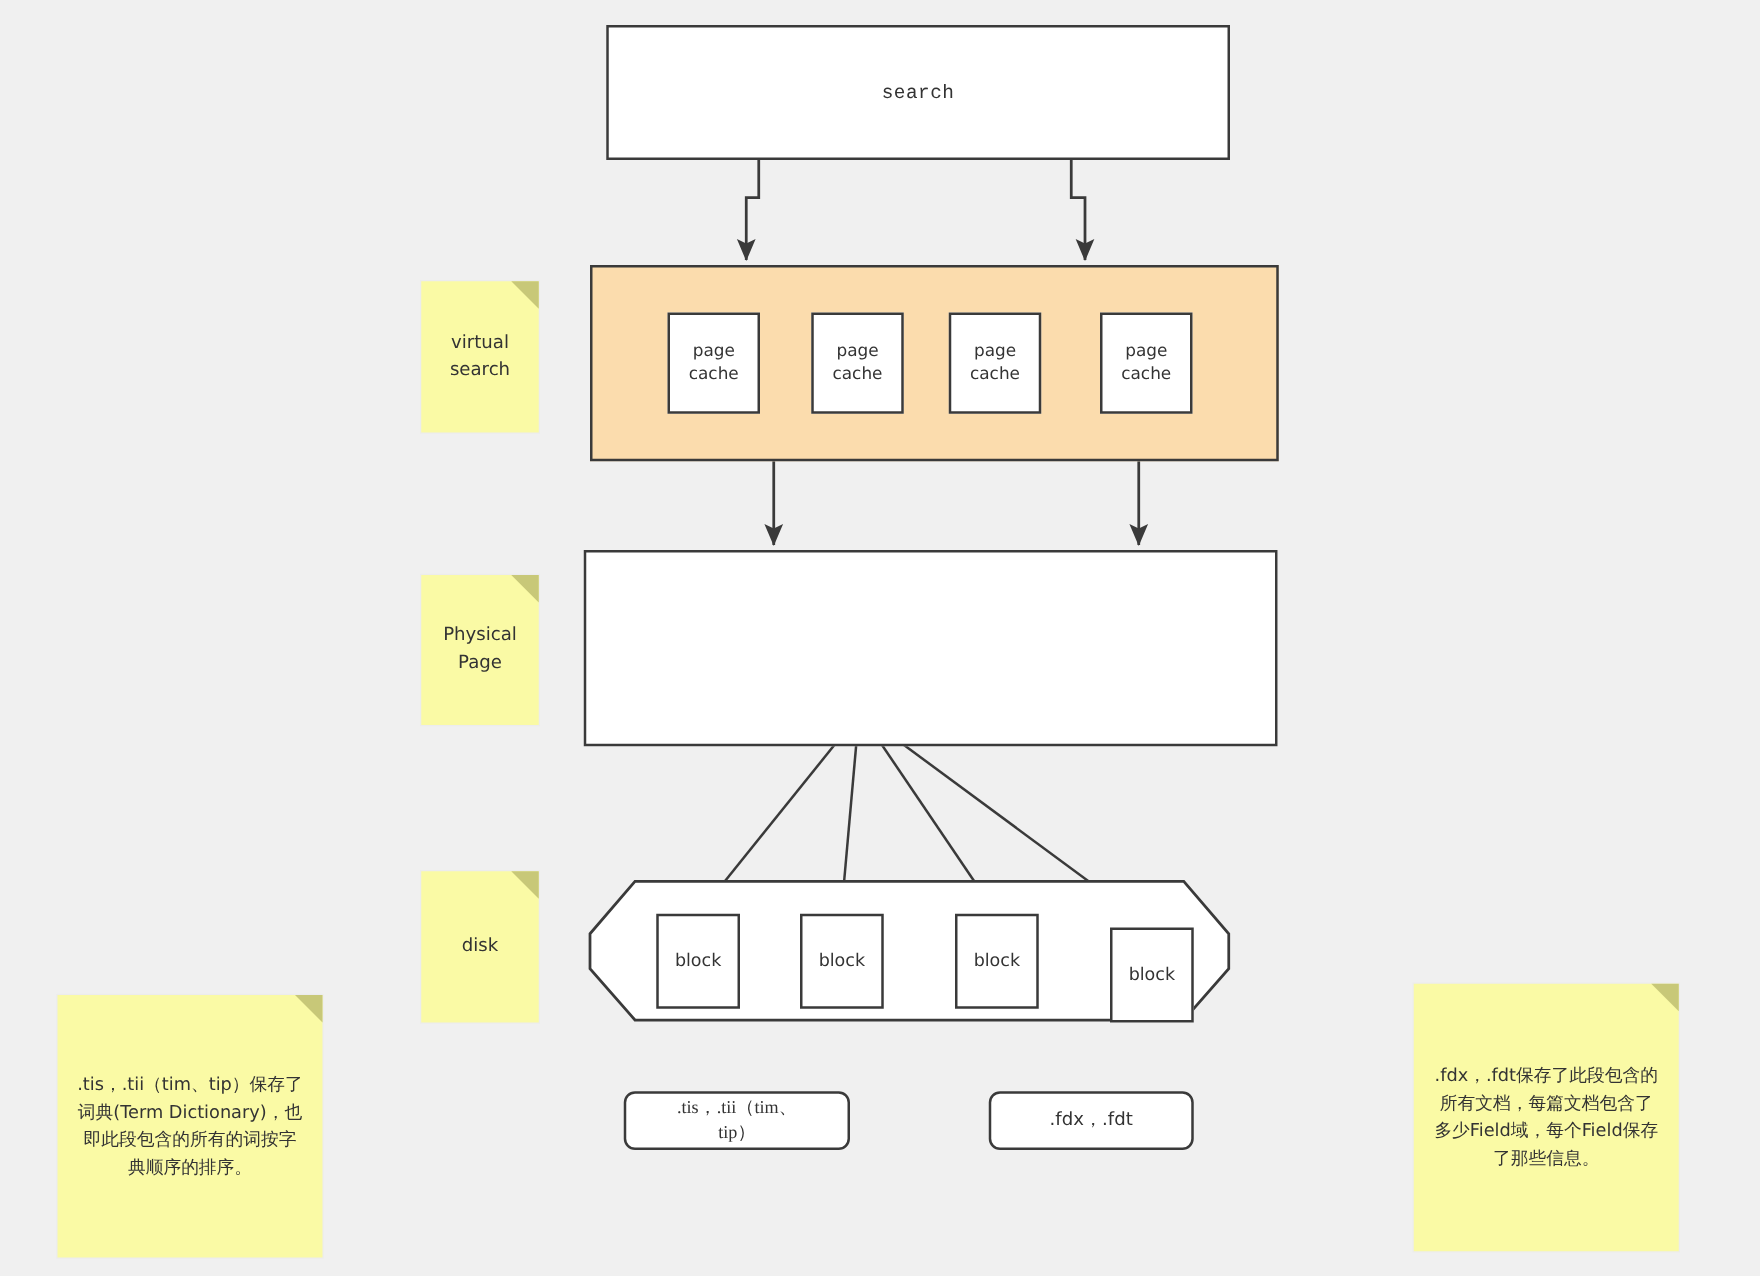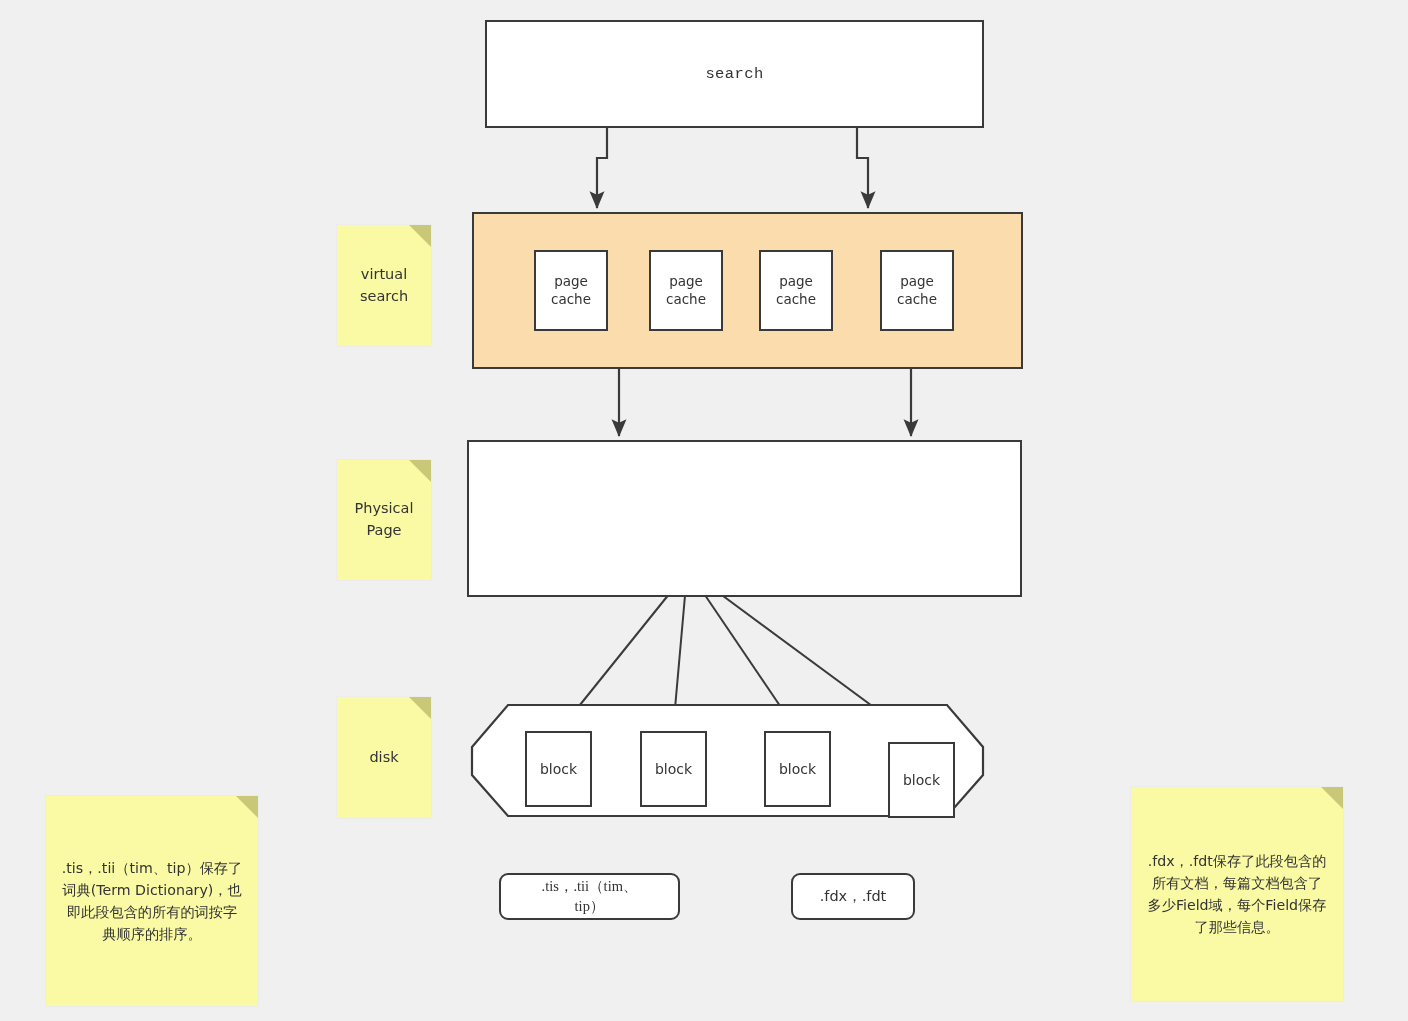--- a/index.html
+++ b/index.html
@@ -187,21 +187,21 @@
     <span>block</span>
   </div>
   <div class="node block-box" style="left:888px; top:742px;">
     <span>block</span>
   </div>
 
   <div class="node file-box" style="left:499px; top:873px; width:181px; height:47px; flex-direction:column;font-family:Liberation Serif, serif;">
     <span>​.tis，.tii（tim、</span>
     <span>tip）</span>
   </div>
-  <div class="node file-box" style="left:791px; top:873px; width:124px; height:47px;">
+  <div class="node file-box" style="left:791px; top:873px; width:164px; height:47px;">
     <span>.fdx，.fdt</span>
   </div>
 
   <div class="node sticky" style="left:46px; top:796px; width:212px; height:210px; padding:0 14px;">
     <span class="fold"></span>
     <span class="sticky-cn">.tis，.tii（tim、tip）保存了词典(Term Dictionary)，也即此段包含的所有的词按字典顺序的排序。</span>
   </div>
 
   <div class="node sticky" style="left:1131px; top:787px; width:212px; height:214px; padding:0 14px;">
     <span class="fold"></span>

